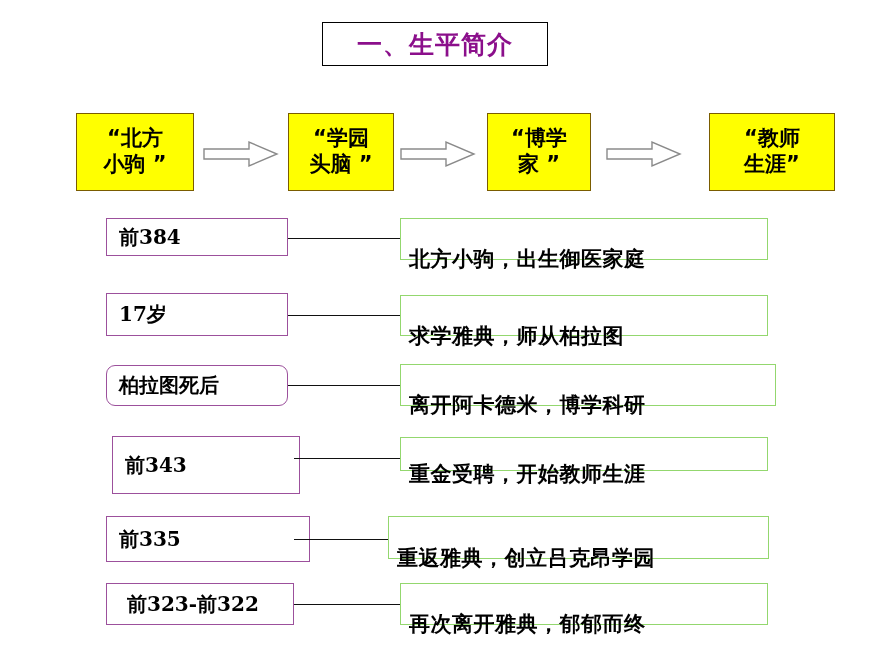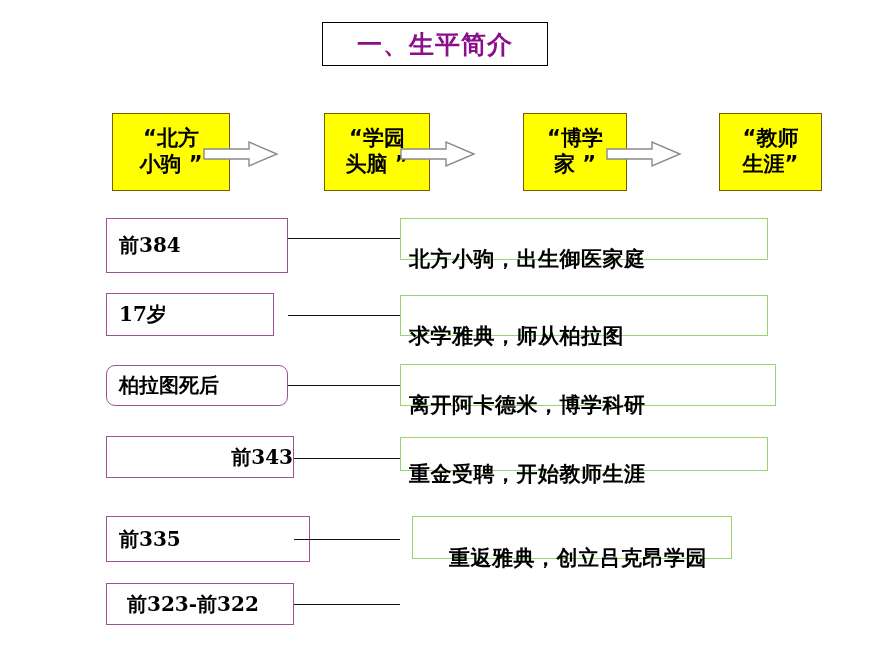--- a/index.html
+++ b/index.html
@@ -45,21 +45,20 @@
   .stage-box {
     position: absolute;
     background: #ffff00;
     border: 1px solid #7a5c00;
     display: flex;
     flex-direction: column;
     align-items: center;
     justify-content: center;
     top: 113px;
     height: 78px;
-    margin-left: 36px;
   }
   .stage-line {
     font-size: 21px;
     font-weight: bold;
     color: #000000;
     line-height: 1.22;
     white-space: nowrap;
   }
 
   
@@ -127,21 +126,21 @@
   <div class="stage-box" style="left:288px; width:106px;">
     <span class="stage-line">“学园</span>
     <span class="stage-line">头脑 ”</span>
   </div>
 
   <div class="stage-box" style="left:487px; width:104px;">
     <span class="stage-line">“博学</span>
     <span class="stage-line">家 ”</span>
   </div>
 
-  <div class="stage-box" style="left:683px; width:103px;">
+  <div class="stage-box" style="left:709px; width:126px;">
     <span class="stage-line">“教师</span>
     <span class="stage-line">生涯”</span>
   </div>
 
   <div class="arrow" style="left:203px;">
     <svg width="76" height="28" viewBox="0 0 76 28">
       <polygon points="1,9 46,9 46,2 74,14 46,26 46,19 1,19" fill="#ffffff" stroke="#8a8a8a" stroke-width="1.4"></polygon>
     </svg>
   </div>
 
@@ -150,58 +149,61 @@
       <polygon points="1,9 46,9 46,2 74,14 46,26 46,19 1,19" fill="#ffffff" stroke="#8a8a8a" stroke-width="1.4"></polygon>
     </svg>
   </div>
 
   <div class="arrow" style="left:606px;">
     <svg width="76" height="28" viewBox="0 0 76 28">
       <polygon points="1,9 46,9 46,2 74,14 46,26 46,19 1,19" fill="#ffffff" stroke="#8a8a8a" stroke-width="1.4"></polygon>
     </svg>
   </div>
 
-  <div class="date-box" style="left:106px; top:218px; width:182px; height:55px;">
+  <div class="date-box" style="left:106px; top:218px; width:182px; height:38px;">
     <span class="date-text">前384</span>
   </div>
   <div class="connector" style="left:288px; top:238px; width:112px;"></div>
   <div class="event-box" style="left:400px; top:218px; width:368px; height:42px;">
     <span class="event-text">北方小驹，出生御医家庭</span>
   </div>
 
-  <div class="date-box" style="left:106px; top:293px; width:168px; height:43px;">
+  <div class="date-box" style="left:106px; top:293px; width:182px; height:43px;">
     <span class="date-text">17岁</span>
   </div>
   <div class="connector" style="left:288px; top:315px; width:112px;"></div>
   <div class="event-box" style="left:400px; top:295px; width:368px; height:41px;">
     <span class="event-text">求学雅典，师从柏拉图</span>
   </div>
 
   <div class="date-box" style="left:106px; top:365px; width:182px; height:41px;border-radius:9px;">
     <span class="date-text">柏拉图死后</span>
   </div>
   <div class="connector" style="left:288px; top:385px; width:112px;"></div>
   <div class="event-box" style="left:400px; top:364px; width:376px; height:42px;">
     <span class="event-text">离开阿卡德米，博学科研</span>
   </div>
 
-  <div class="date-box" style="left:106px; top:436px; width:188px; height:42px;justify-content:flex-end;">
+  <div class="date-box" style="left:112px; top:436px; width:188px; height:58px;">
     <span class="date-text">前343</span>
   </div>
   <div class="connector" style="left:294px; top:458px; width:106px;"></div>
   <div class="event-box" style="left:400px; top:437px; width:368px; height:34px;">
     <span class="event-text">重金受聘，开始教师生涯</span>
   </div>
 
   <div class="date-box" style="left:106px; top:516px; width:204px; height:46px;">
     <span class="date-text">前335</span>
   </div>
   <div class="connector" style="left:294px; top:539px; width:106px;"></div>
-  <div class="event-box" style="left:412px; top:516px; width:320px; height:43px;padding-left:28px;">
+  <div class="event-box" style="left:388px; top:516px; width:381px; height:43px;">
     <span class="event-text">重返雅典，创立吕克昂学园</span>
   </div>
 
   <div class="date-box" style="left:106px; top:583px; width:188px; height:42px;padding-left:8px;">
     <span class="date-text">前323-前322</span>
   </div>
   <div class="connector" style="left:294px; top:604px; width:106px;"></div>
+  <div class="event-box" style="left:400px; top:583px; width:368px; height:42px;">
+    <span class="event-text">再次离开雅典，郁郁而终</span>
+  </div>
 
 </div>
 
 </body></html>

